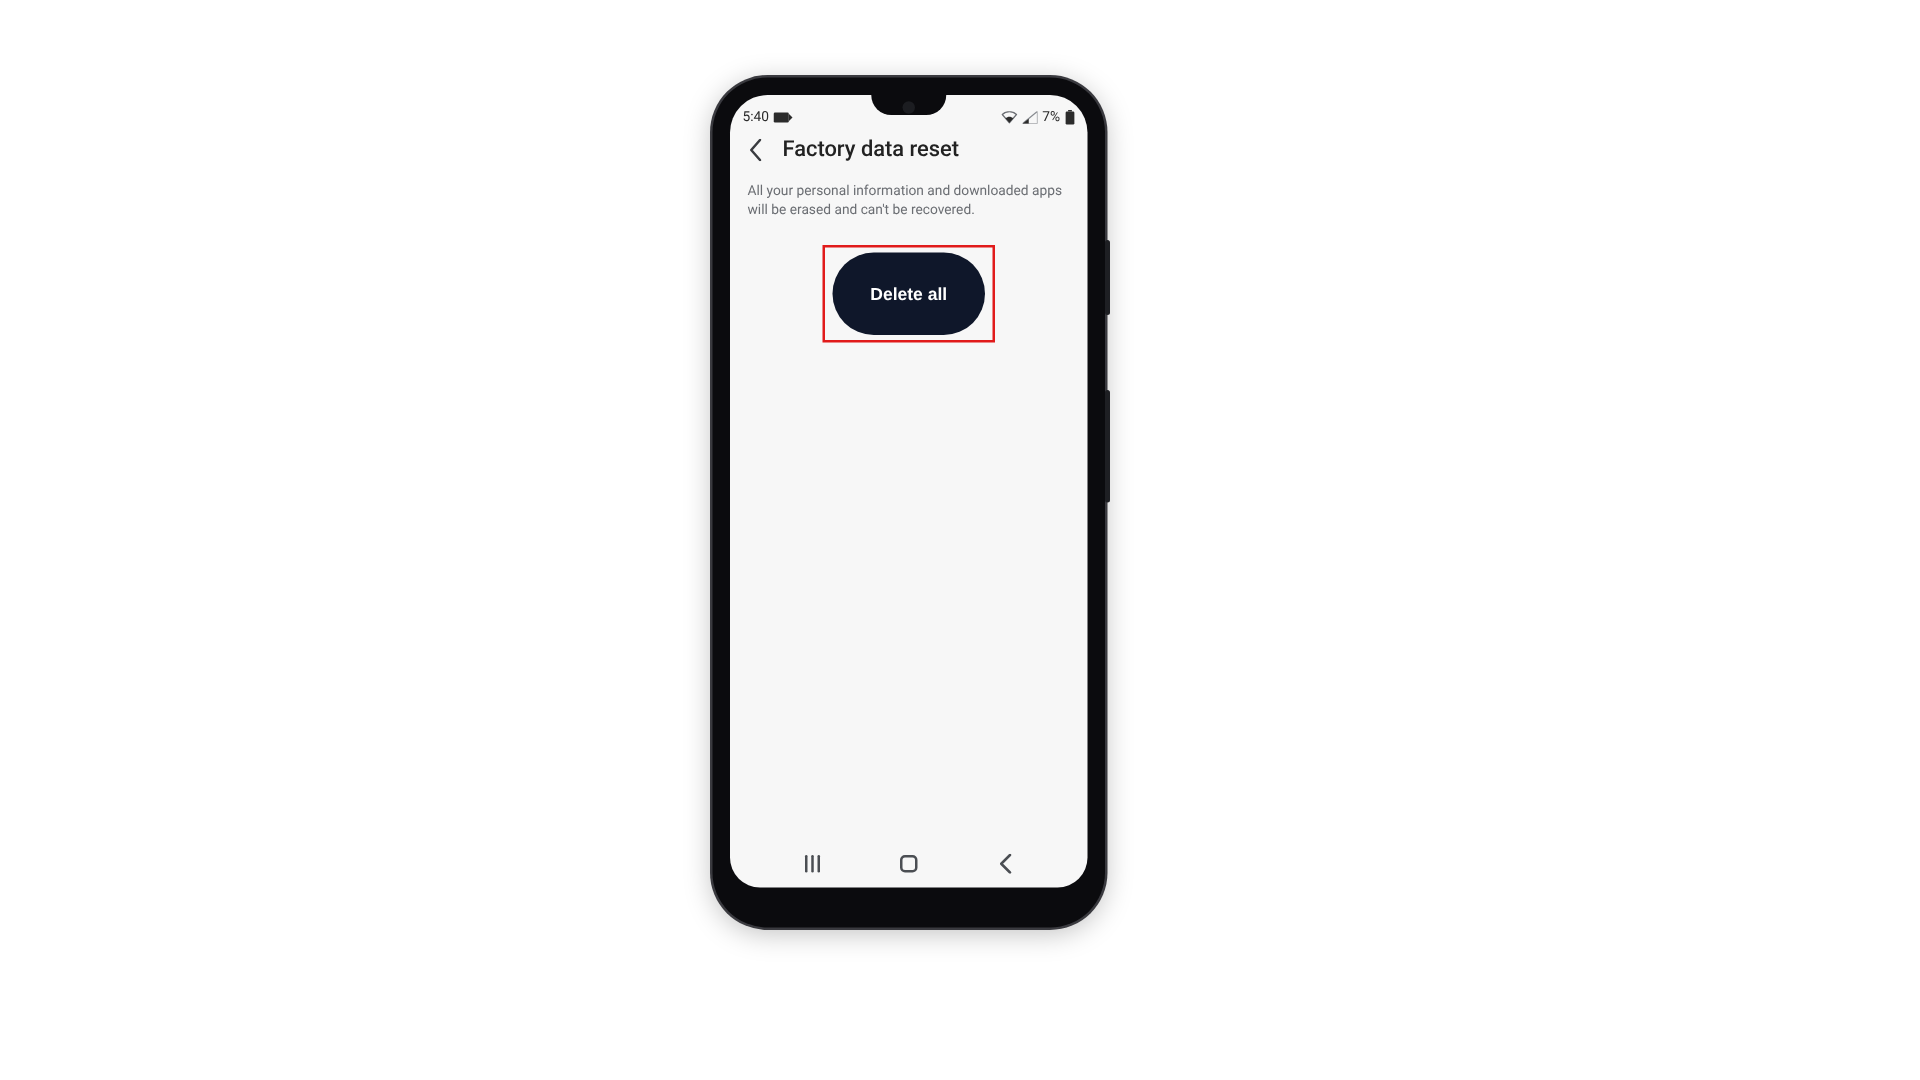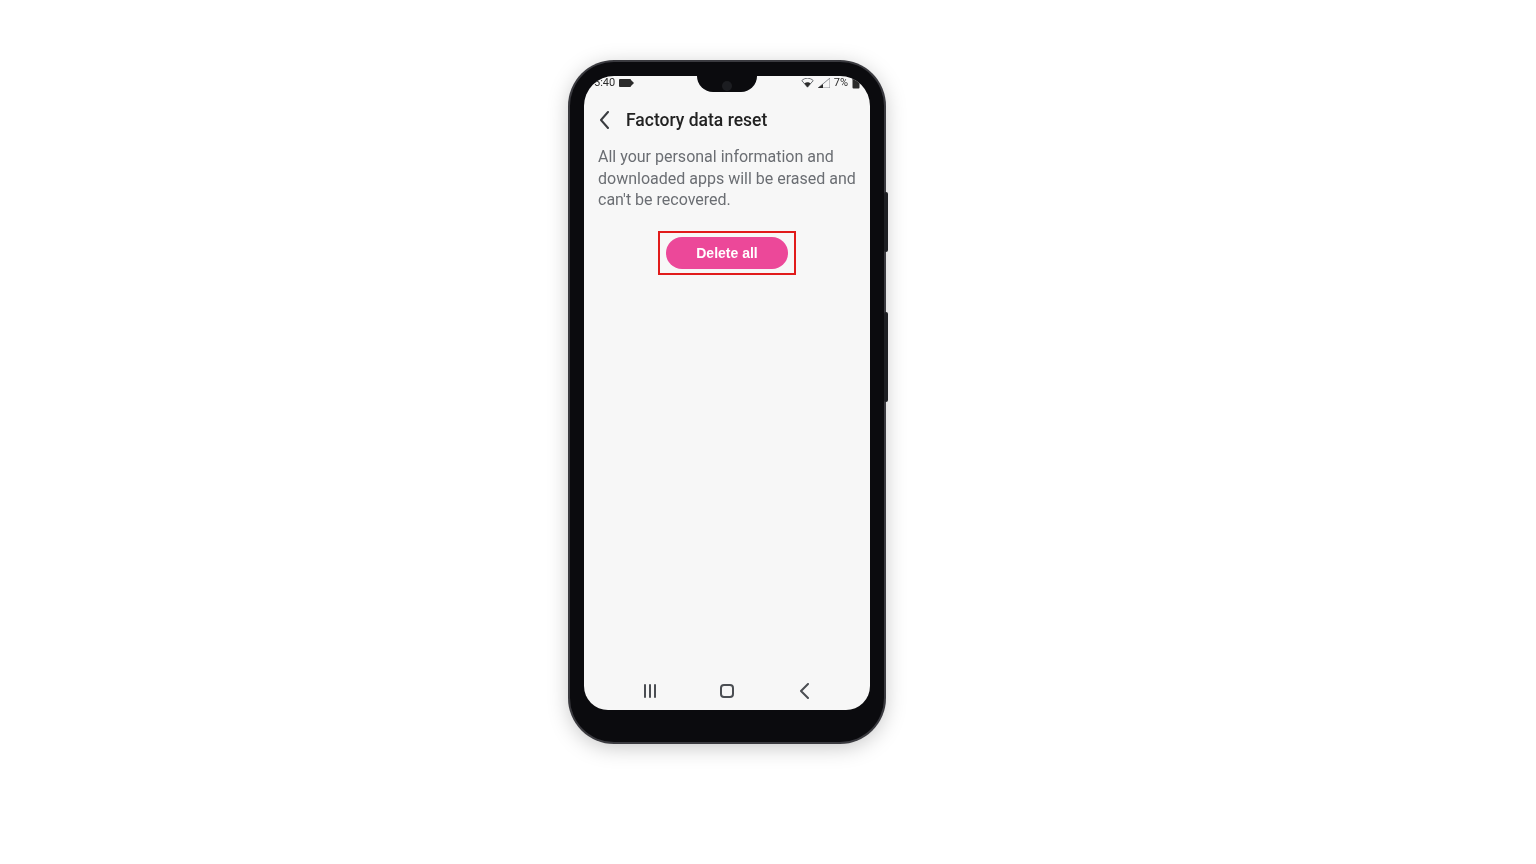--- a/index.html
+++ b/index.html
@@ -38,21 +38,21 @@
       z-index: 5;
     }
     .notch::after{
       content:""; position:absolute; left:50%; top:11px; transform:translateX(-50%);
       width:10px;height:10px;border-radius:50%;background:#1c1d21;
     }
 
     
     .status-bar {
       height: 24px; width:100%;
-      display:flex; align-items:flex-start; justify-content:space-between;
+      display:flex; align-items:flex-end; justify-content:space-between;
       padding: 0 10px;
       font-size: 11px; color:#2b2b2b;
     }
     .status-left { display:flex; align-items:center; gap:4px; }
     .status-right { display:flex; align-items:center; gap:4px; }
     .status-right svg { display:block; }
     .video-ic {
       width:12px;height:8px;background:#2b2b2b;border-radius:1px;position:relative;
     }
     .video-ic::after{content:"";position:absolute;right:-3px;top:1px;border-left:3px solid #2b2b2b;border-top:3px solid transparent;border-bottom:3px solid transparent;}
@@ -61,37 +61,37 @@
     .app-header {
       display:flex; align-items:center; gap:12px;
       padding: 10px 26px 12px 10px;
     }
     .back-ic { width:20px; height:20px; display:flex; align-items:center; justify-content:center; }
     .app-title { font-size: 17.5px; color:#222; font-weight:500; }
 
     
     .body-copy {
       padding: 4px 14px 0 14px;
-      font-size: 16px; line-height: 1.35; color:#6b6e73;
+      font-size: 11px; line-height: 1.35; color:#6b6e73;
     }
     .para { margin-bottom: 20px; }
 
     
     .action-wrap { display:flex; justify-content:center; margin-top: 4px; }
     .highlight-box {
       border: 2px solid #e11b1b;
       padding: 4px 6px;
     }
     .primary-btn {
-      background: #ec4899;
+      background: #0f172a;
       color: #ffffff;
       font-weight: 600;
       font-size: 14px;
       border: none;
-      padding: 8px 26px;
+      padding: 25px 26px;
       border-radius: 999px;
       min-width: 122px;
       text-align:center;
     }
 
     
     .android-nav {
       position:absolute; left:0; right:0; bottom:0;
       height: 38px;
       display:flex; align-items:center; justify-content:space-around;

